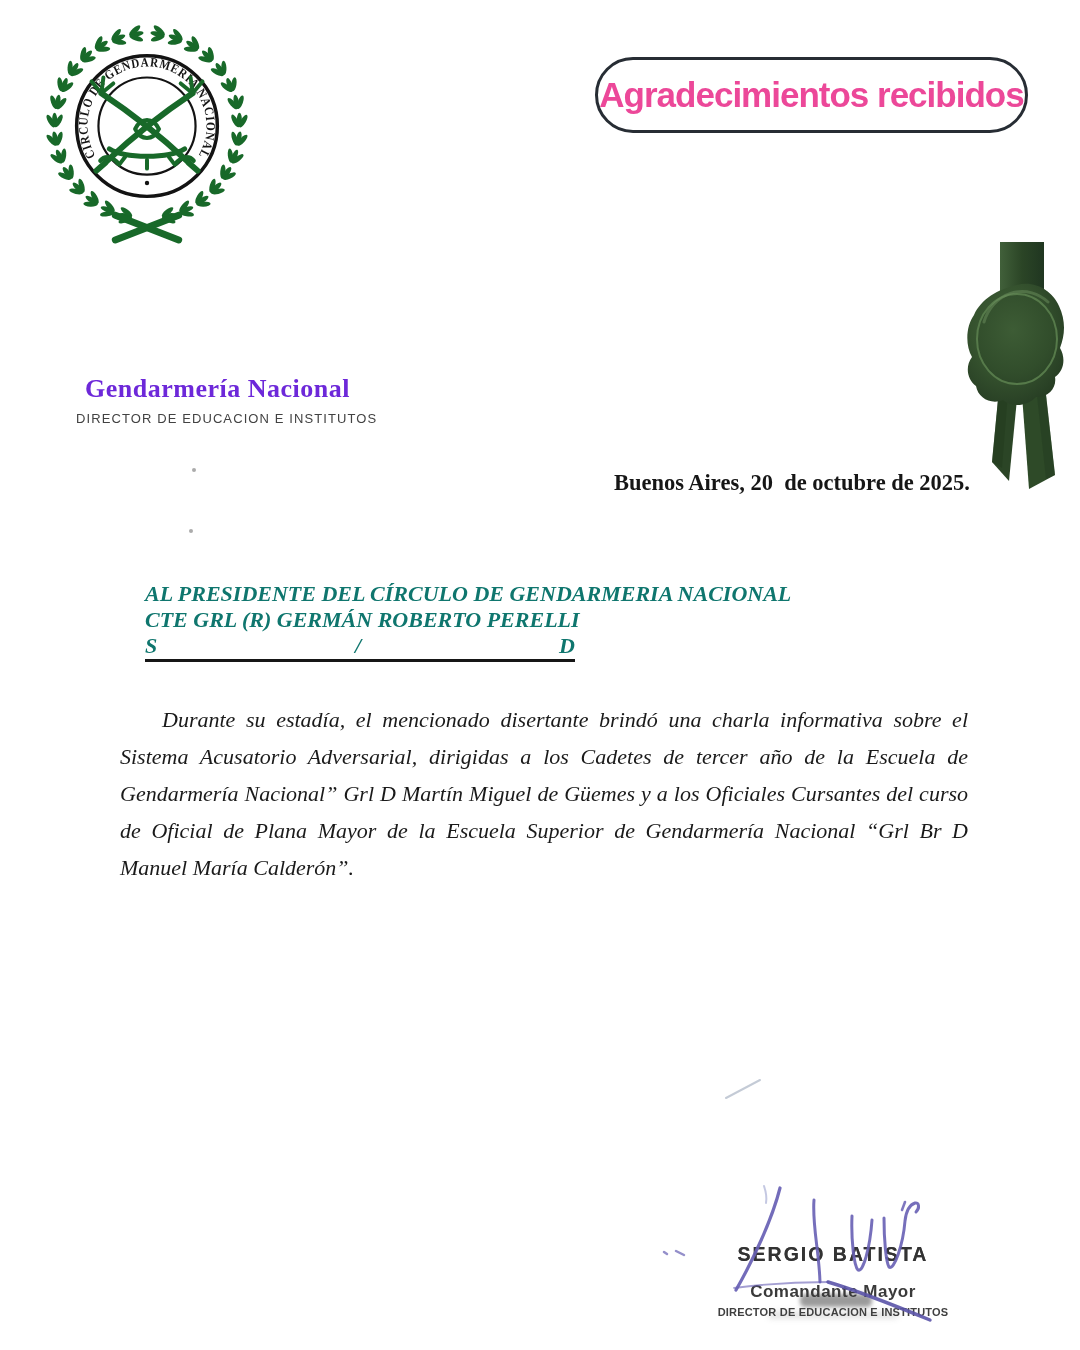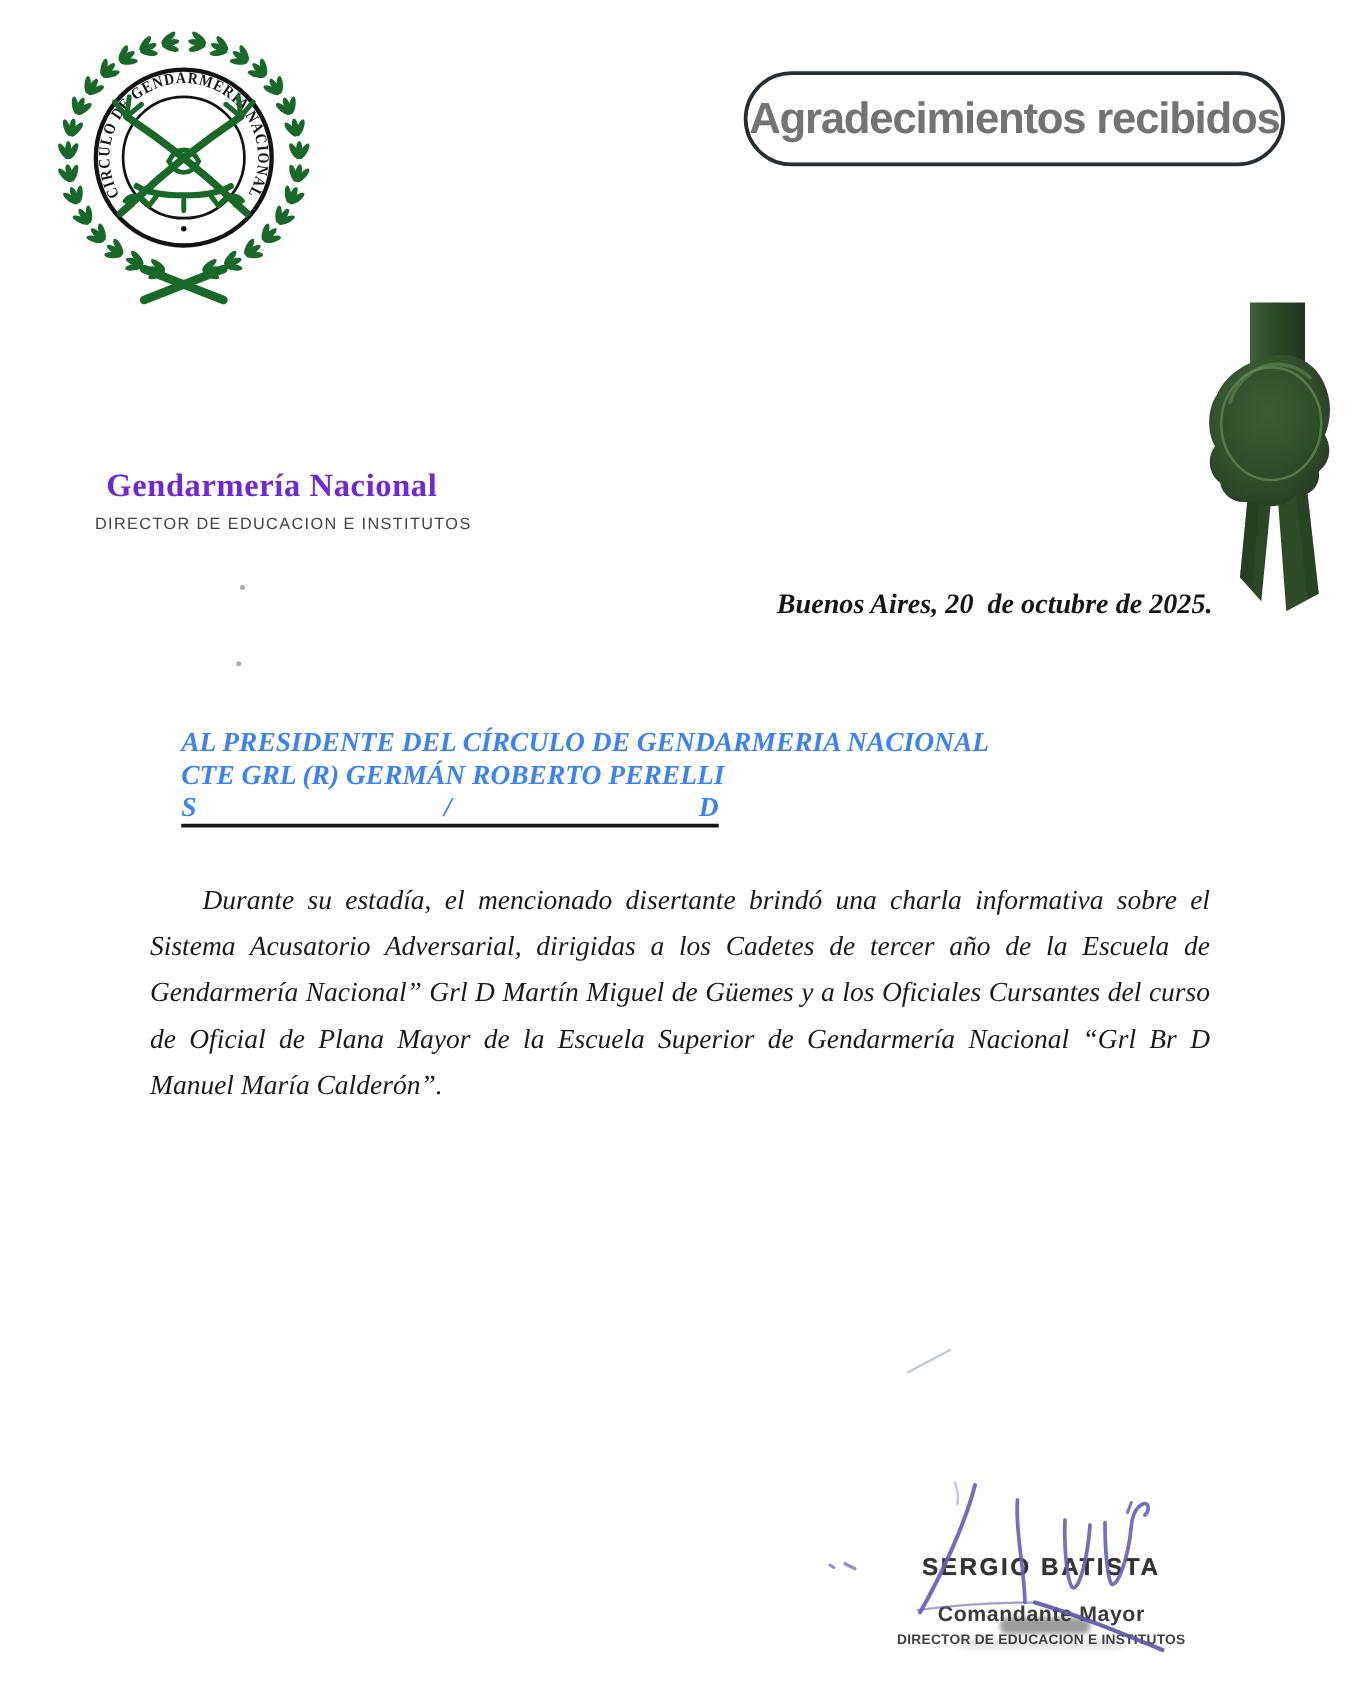--- a/index.html
+++ b/index.html
@@ -13,41 +13,41 @@
   
   .logo-wrap{position:absolute;left:38px;top:12px;width:218px;height:233px;}
   
   .badge{
     position:absolute;left:595px;top:57px;width:433px;height:76px;
     border:3px solid #272d34;border-radius:40px;background:#ffffff;
     display:flex;align-items:center;justify-content:center;box-sizing:border-box;
   }
   .badge span{
     font-family:"Liberation Sans", sans-serif;
-    font-weight:bold;font-size:35px;letter-spacing:-1px;color:#737373;white-space:nowrap;text-align:center;
+    font-weight:bold;font-size:35px;letter-spacing:-1px;color:#ec4899;white-space:nowrap;text-align:center;
   }
   
   .seal-wrap{position:absolute;left:958px;top:238px;width:118px;height:255px;}
   
   .letterhead{position:absolute;left:76px;top:374px;width:300px;color:#2c2c2c;}
   .letterhead .org{
     font-weight:600;font-size:26px;padding-left:9px;
     color:#6d28d9;letter-spacing:0.5px;white-space:nowrap;
   }
   .letterhead .dept{
     font-family:"Liberation Sans", sans-serif;font-size:13px;color:#424242;
     letter-spacing:1.1px;margin-top:7px;white-space:nowrap;
   }
   
   .dateline{
     position:absolute;right:110px;top:470px;
-    font-style:italic;font-weight:bold;font-size:22.5px;color:#161616;white-space:nowrap;
-  }
-  
-  .addressee{position:absolute;left:145px;top:581px;width:640px;color:#3b82f6;}
+    font-weight:bold;font-size:22.5px;color:#161616;white-space:nowrap;
+  }
+  
+  .addressee{position:absolute;left:145px;top:581px;width:640px;color:#0f766e;}
   .addressee .line{
     font-style:italic;font-weight:bold;font-size:22px;line-height:26px;white-space:nowrap;
   }
   .sd-row{
     width:430px;display:flex;justify-content:space-between;align-items:flex-end;
     font-style:italic;font-weight:bold;font-size:22px;line-height:24px;
     border-bottom:3px solid #161616;padding-bottom:1px;margin-top:1px;
   }
   
   .body-text{position:absolute;left:120px;top:701px;width:848px;color:#1a1a1a;}

